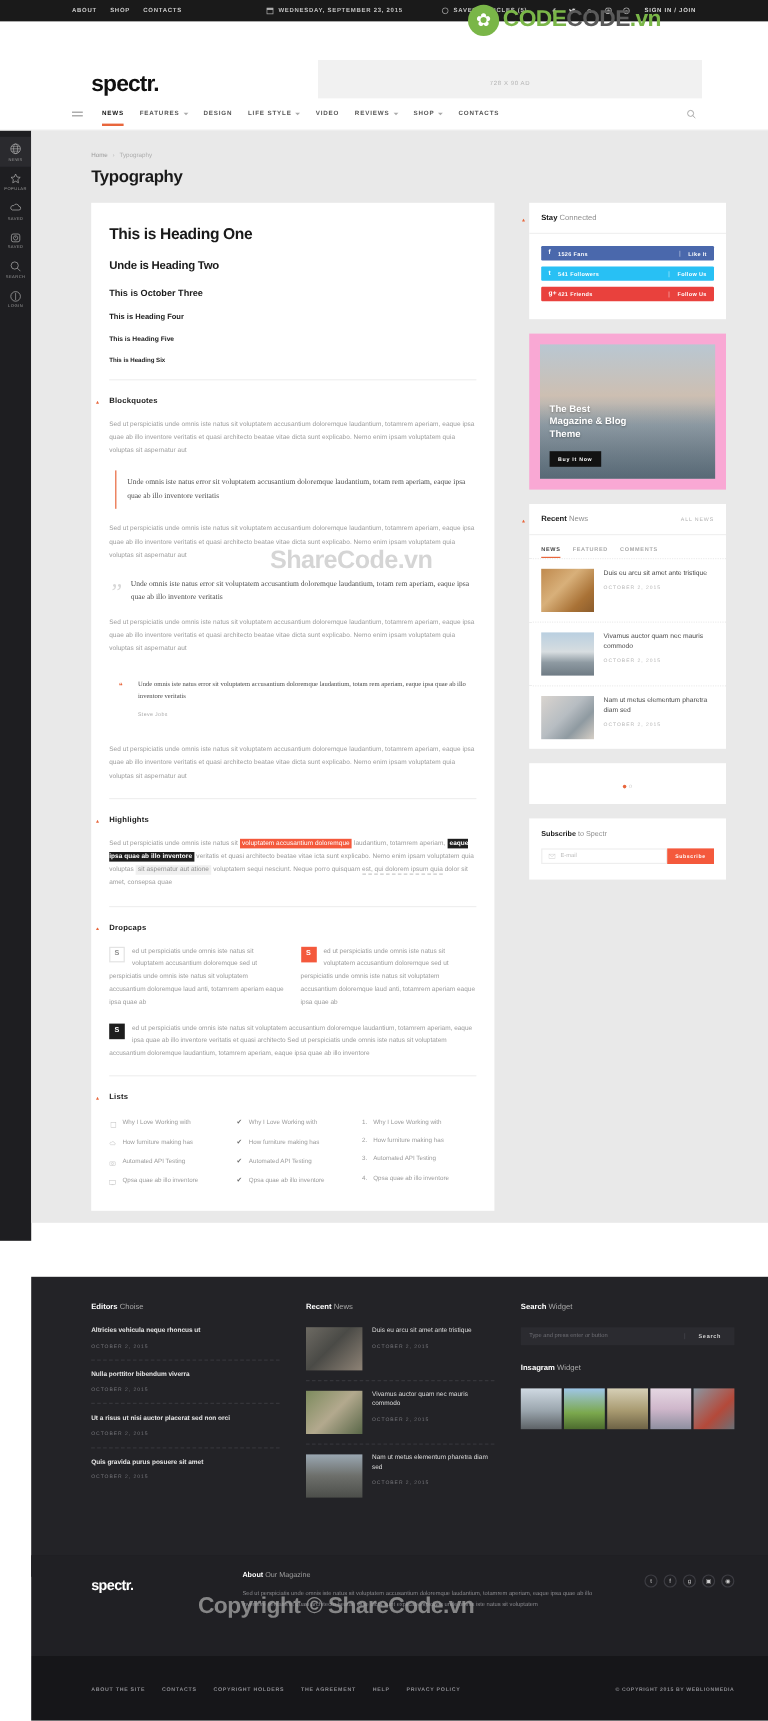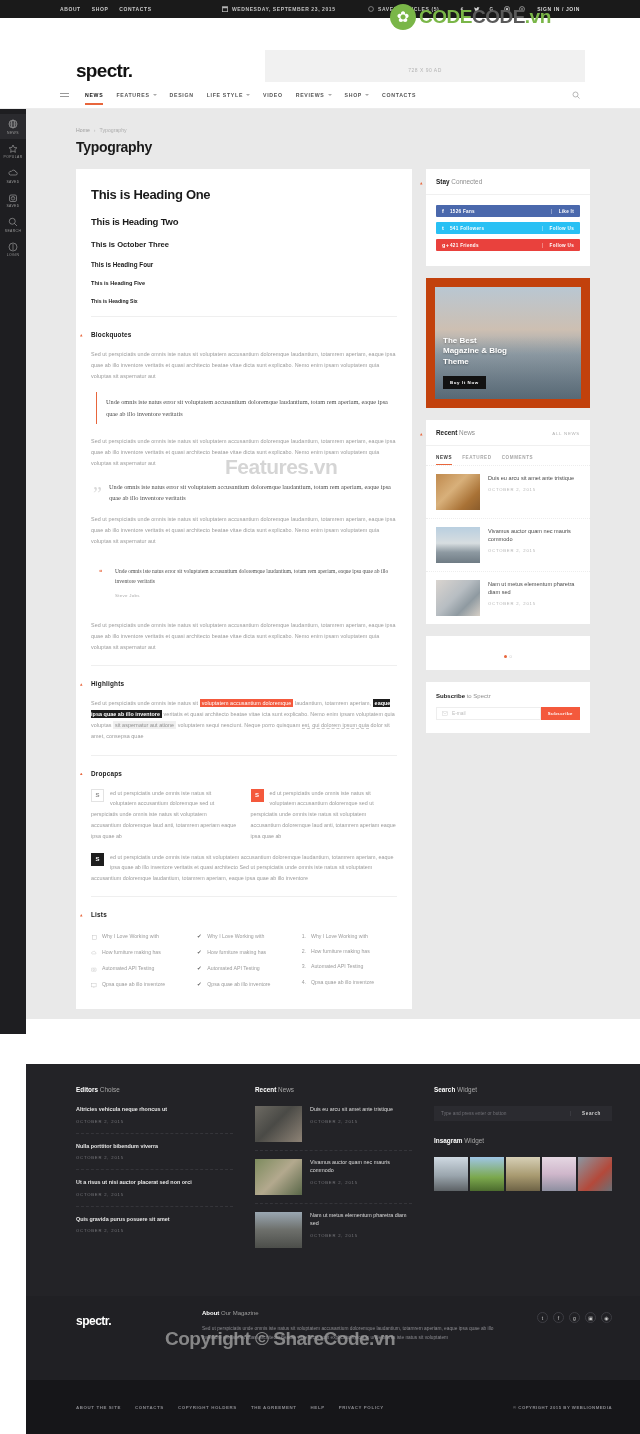--- a/index.html
+++ b/index.html
@@ -73,21 +73,21 @@
   .rail-label { font-size: 3.4px; color: #9b9b9b; letter-spacing: .4px; text-transform: uppercase; }
   .rail svg { display: block; }
 
   
   .page { position: absolute; left: 26px; top: 109px; width: 614px; background: #e9e9e9; padding-bottom: 10px; }
   .crumbs { padding: 18px 0 0 50px; font-size: 5.2px; color: #9b9b9b; display: flex; gap: 4px; align-items: center; }
   .crumbs .sep { color: #bbb; }
   .crumbs .cur { color: #adadad; }
   .ptitle { padding: 6px 0 14px 50px; font-size: 14px; font-weight: bold; color: #1a1a1a; letter-spacing: -.3px; }
 
-  .cols { display: flex; gap: 14px; padding: 0 28px 0 50px; align-items: flex-start; }
+  .cols { display: flex; gap: 29px; padding: 0 28px 0 50px; align-items: flex-start; }
   .main-col { width: 336px; background: #fff; padding: 18px 15px 16px; }
   .side-col { width: 164px; }
 
   
   .hblock { padding-bottom: 8px; border-bottom: 1px solid #efefef; }
   .h1x { font-size: 13px; font-weight: bold; color: #1a1a1a; margin-bottom: 14px; letter-spacing: -.3px; }
   .h2x { font-size: 9.5px; font-weight: bold; color: #1a1a1a; margin-bottom: 13px; letter-spacing: -.2px; }
   .h3x { font-size: 7.6px; font-weight: bold; color: #1a1a1a; margin-bottom: 12px; }
   .h4x { font-size: 6.3px; font-weight: bold; color: #1a1a1a; margin-bottom: 12px; }
   .h5x { font-size: 5.6px; font-weight: bold; color: #1a1a1a; margin-bottom: 12px; }
@@ -183,21 +183,21 @@
     height: 12px; border-radius: 1px; display: flex; align-items: center;
     color: #fff; font-size: 4.6px; font-weight: bold; letter-spacing: .3px;
     margin-bottom: 5px; padding: 0 6px; position: relative;
   }
   .soc-row .g { width: 8px; font-size: 5.5px; }
   .soc-row .cta { position: absolute; right: 6px; padding-left: 7px; border-left: 1px solid rgba(255,255,255,.35); }
   .soc-fb { background: #4a68ac; }
   .soc-tw { background: #28c0f4; }
   .soc-gp { background: #e9413d; }
 
-  .promo { margin-bottom: 12px; background: #c2410c; padding: 9px; }
+  .promo { margin-bottom: 12px; background: #f9a8d4; padding: 9px; }
   .promo-in {
     height: 112px; position: relative; overflow: hidden;
     background: linear-gradient(#b9c7d2 0%, #cdbfb2 38%, #9aa6ae 60%, #7f8e99 100%);
   }
   .promo-in::after {
     content: ""; position: absolute; left: 0; right: 0; bottom: 0; height: 56%;
     background: linear-gradient(transparent, rgba(40,60,75,.45));
   }
   .promo-ttl {
     position: absolute; left: 8px; bottom: 32px; z-index: 2;
@@ -450,21 +450,21 @@
     <span class="cur">Typography</span>
   </div>
   <div class="ptitle">Typography</div>
 
   <div class="cols">
 
     <div class="main-col">
 
       <div class="hblock">
         <div class="h1x">This is Heading One</div>
-        <div class="h2x">This is Heading Two</div>
+        <div class="h2x">Unde is Heading Two</div>
         <div class="h3x">This is October Three</div>
         <div class="h4x">This is Heading Four</div>
         <div class="h5x">This is Heading Five</div>
         <div class="h6x">This is Heading Six</div>
       </div>
 
       <div class="sec-title">Blockquotes</div>
       <div class="para">Sed ut perspiciatis unde omnis iste natus sit voluptatem accusantium doloremque laudantium, totamrem aperiam, eaque ipsa quae ab illo inventore veritatis et quasi architecto beatae vitae dicta sunt explicabo. Nemo enim ipsam voluptatem quia voluptas sit aspernatur aut</div>
       <div class="bq1">Unde omnis iste natus error sit voluptatem accusantium doloremque laudantium, totam rem aperiam, eaque ipsa quae ab illo inventore veritatis</div>
       <div class="para">Sed ut perspiciatis unde omnis iste natus sit voluptatem accusantium doloremque laudantium, totamrem aperiam, eaque ipsa quae ab illo inventore veritatis et quasi architecto beatae vitae dicta sunt explicabo. Nemo enim ipsam voluptatem quia voluptas sit aspernatur aut</div>
@@ -755,14 +755,14 @@
 </div>
 
 <div class="wm wm-logo">
   <span class="circ">
       <span class="leaf">✿</span>
     </span>
   <span class="txt" style="color:#7ab648">CODE</span>
     <span class="txt" style="color:#5a5a5a;margin-left:-3px">CODE</span>
     <span class="txt" style="color:#7ab648;margin-left:-3px">.vn</span>
 </div>
-<div class="wm wm-mid">Features.vn</div>
+<div class="wm wm-mid">ShareCode.vn</div>
 <div class="wm wm-bot">Copyright © ShareCode.vn</div>
 
 </body></html>

